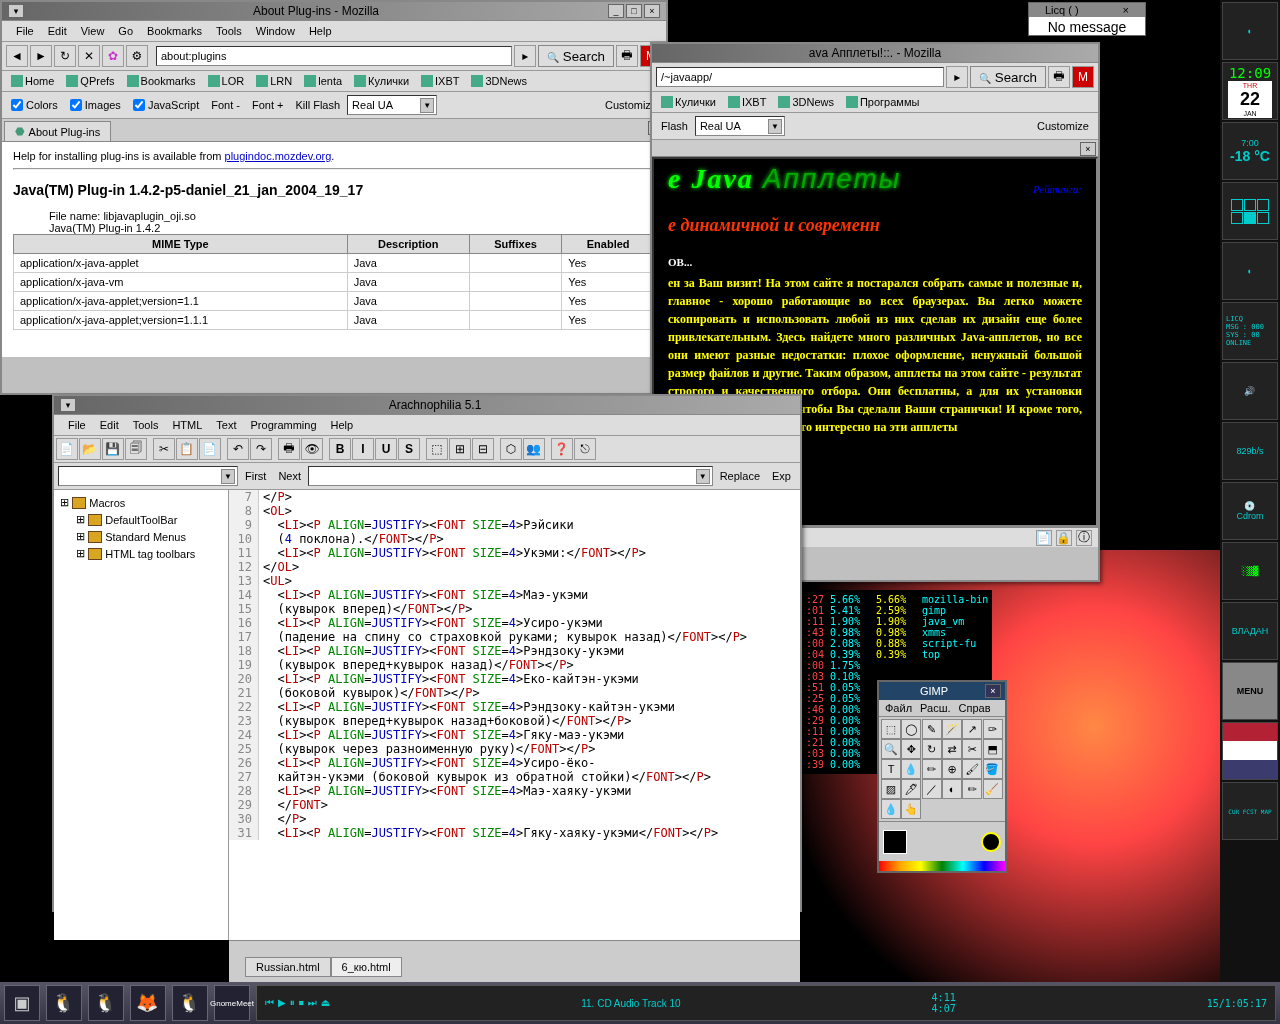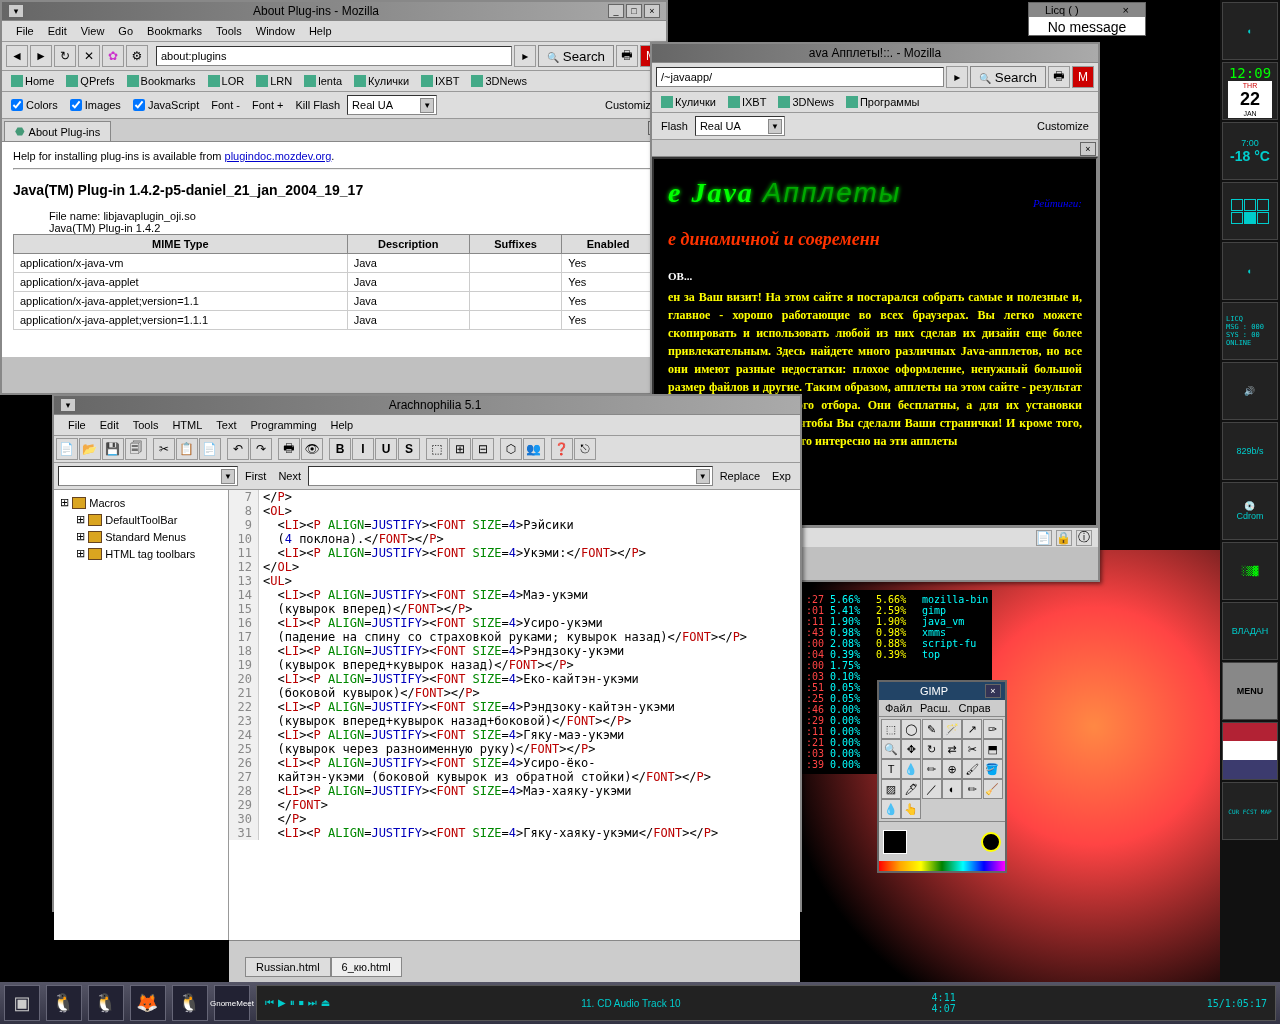--- a/index.html
+++ b/index.html
@@ -45,21 +45,21 @@
 .code-text { padding-left: 4px; }
 .kw-red { color: #b00; }
 .kw-green { color: #080; }
 .kw-blue { color: #00b; }
 .arach-status { background: #ddd; display: flex; align-items: center; padding: 2px 4px; border-top: 1px solid #888; font-size: 11px; }
 .arach-tabs { background: #ccc; border-top: 1px solid #888; padding: 16px; display: flex; gap: 0; }
 .arach-tab { padding: 3px 10px; border: 1px solid #888; background: #ddd; font-size: 11px; cursor: pointer; }
 .mem-bar { background: #060; color: #fff; padding: 2px 8px; font-size: 10px; flex: 1; text-align: right; }
 
 
-.java-page { background: #000; color: #fff; height: 370px; overflow: hidden; padding: 18px 14px; font-family: serif; border: 2px inset #888; }
+.java-page { background: #000; color: #fff; height: 370px; overflow: hidden; padding: 4px 14px; font-family: serif; border: 2px inset #888; }
 .java-banner { color: #0f0; font-size: 28px; font-style: italic; font-weight: bold; letter-spacing: 2px; text-shadow: 0 0 4px #0f0; }
 .java-banner .app { color: #0a0; font-family: sans-serif; font-weight: normal; }
 .rating { color: #00f; font-size: 11px; text-align: right; font-style: italic; }
 .java-anim { color: #f30; font-style: italic; font-size: 18px; margin: 20px 0; font-weight: bold; }
 .java-text { color: #ff0; font-size: 12px; line-height: 1.5; font-weight: bold; text-align: justify; }
 
 
 .gimp-win { position: absolute; left: 877px; top: 680px; width: 130px; background: #ccc; border: 2px solid #666; }
 .gimp-title { background: #224466; color: #fff; padding: 2px 4px; display: flex; align-items: center; font-size: 11px; }
 .gimp-menu { display: flex; padding: 2px 6px; gap: 8px; font-size: 11px; border-bottom: 1px solid #888; }
@@ -192,27 +192,27 @@
       <thead>
           <tr id="moz1-th">
             <th>MIME Type</th>
             <th>Description</th>
             <th>Suffixes</th>
             <th>Enabled</th>
           </tr>
         </thead>
       <tbody id="moz1-tb">
           <tr>
-            <td>application/x-java-vm</td>
+            <td>application/x-java-applet</td>
             <td>Java</td>
             <td></td>
             <td>Yes</td>
           </tr>
           <tr>
-            <td>application/x-java-applet</td>
+            <td>application/x-java-vm</td>
             <td>Java</td>
             <td></td>
             <td>Yes</td>
           </tr>
           <tr>
             <td>application/x-java-applet;version=1.1</td>
             <td>Java</td>
             <td></td>
             <td>Yes</td>
           </tr>

